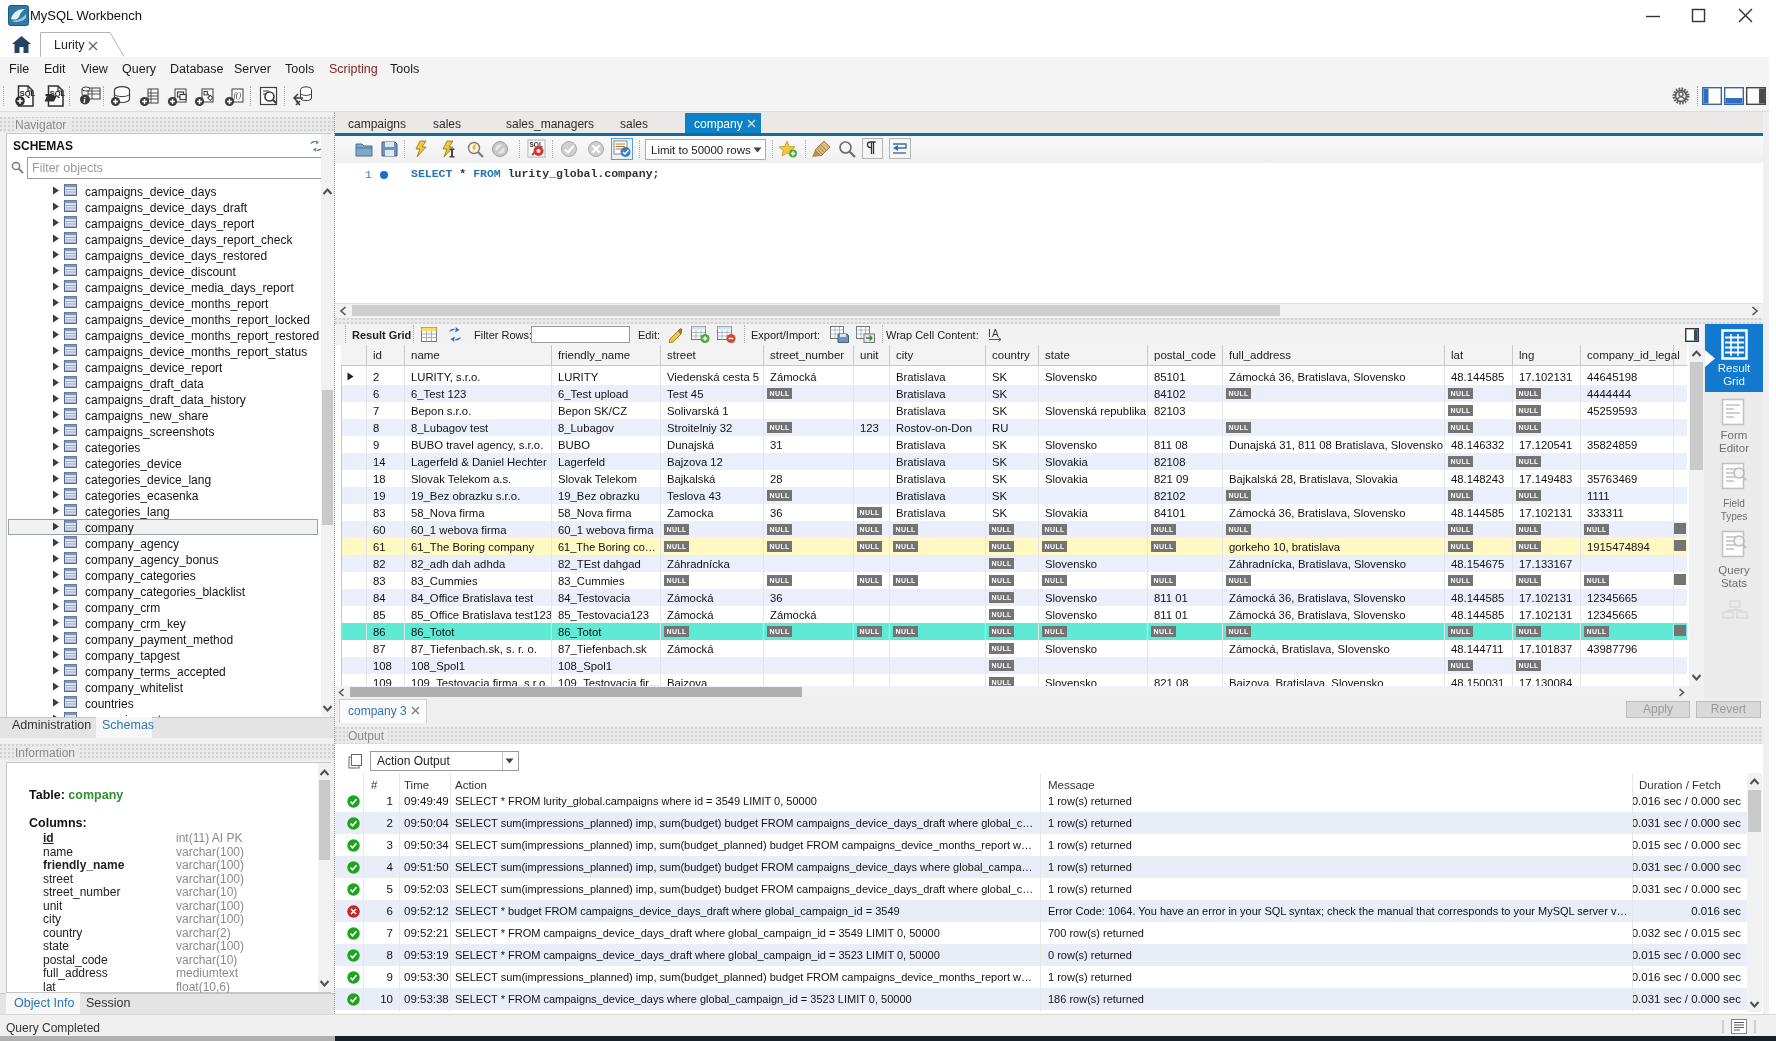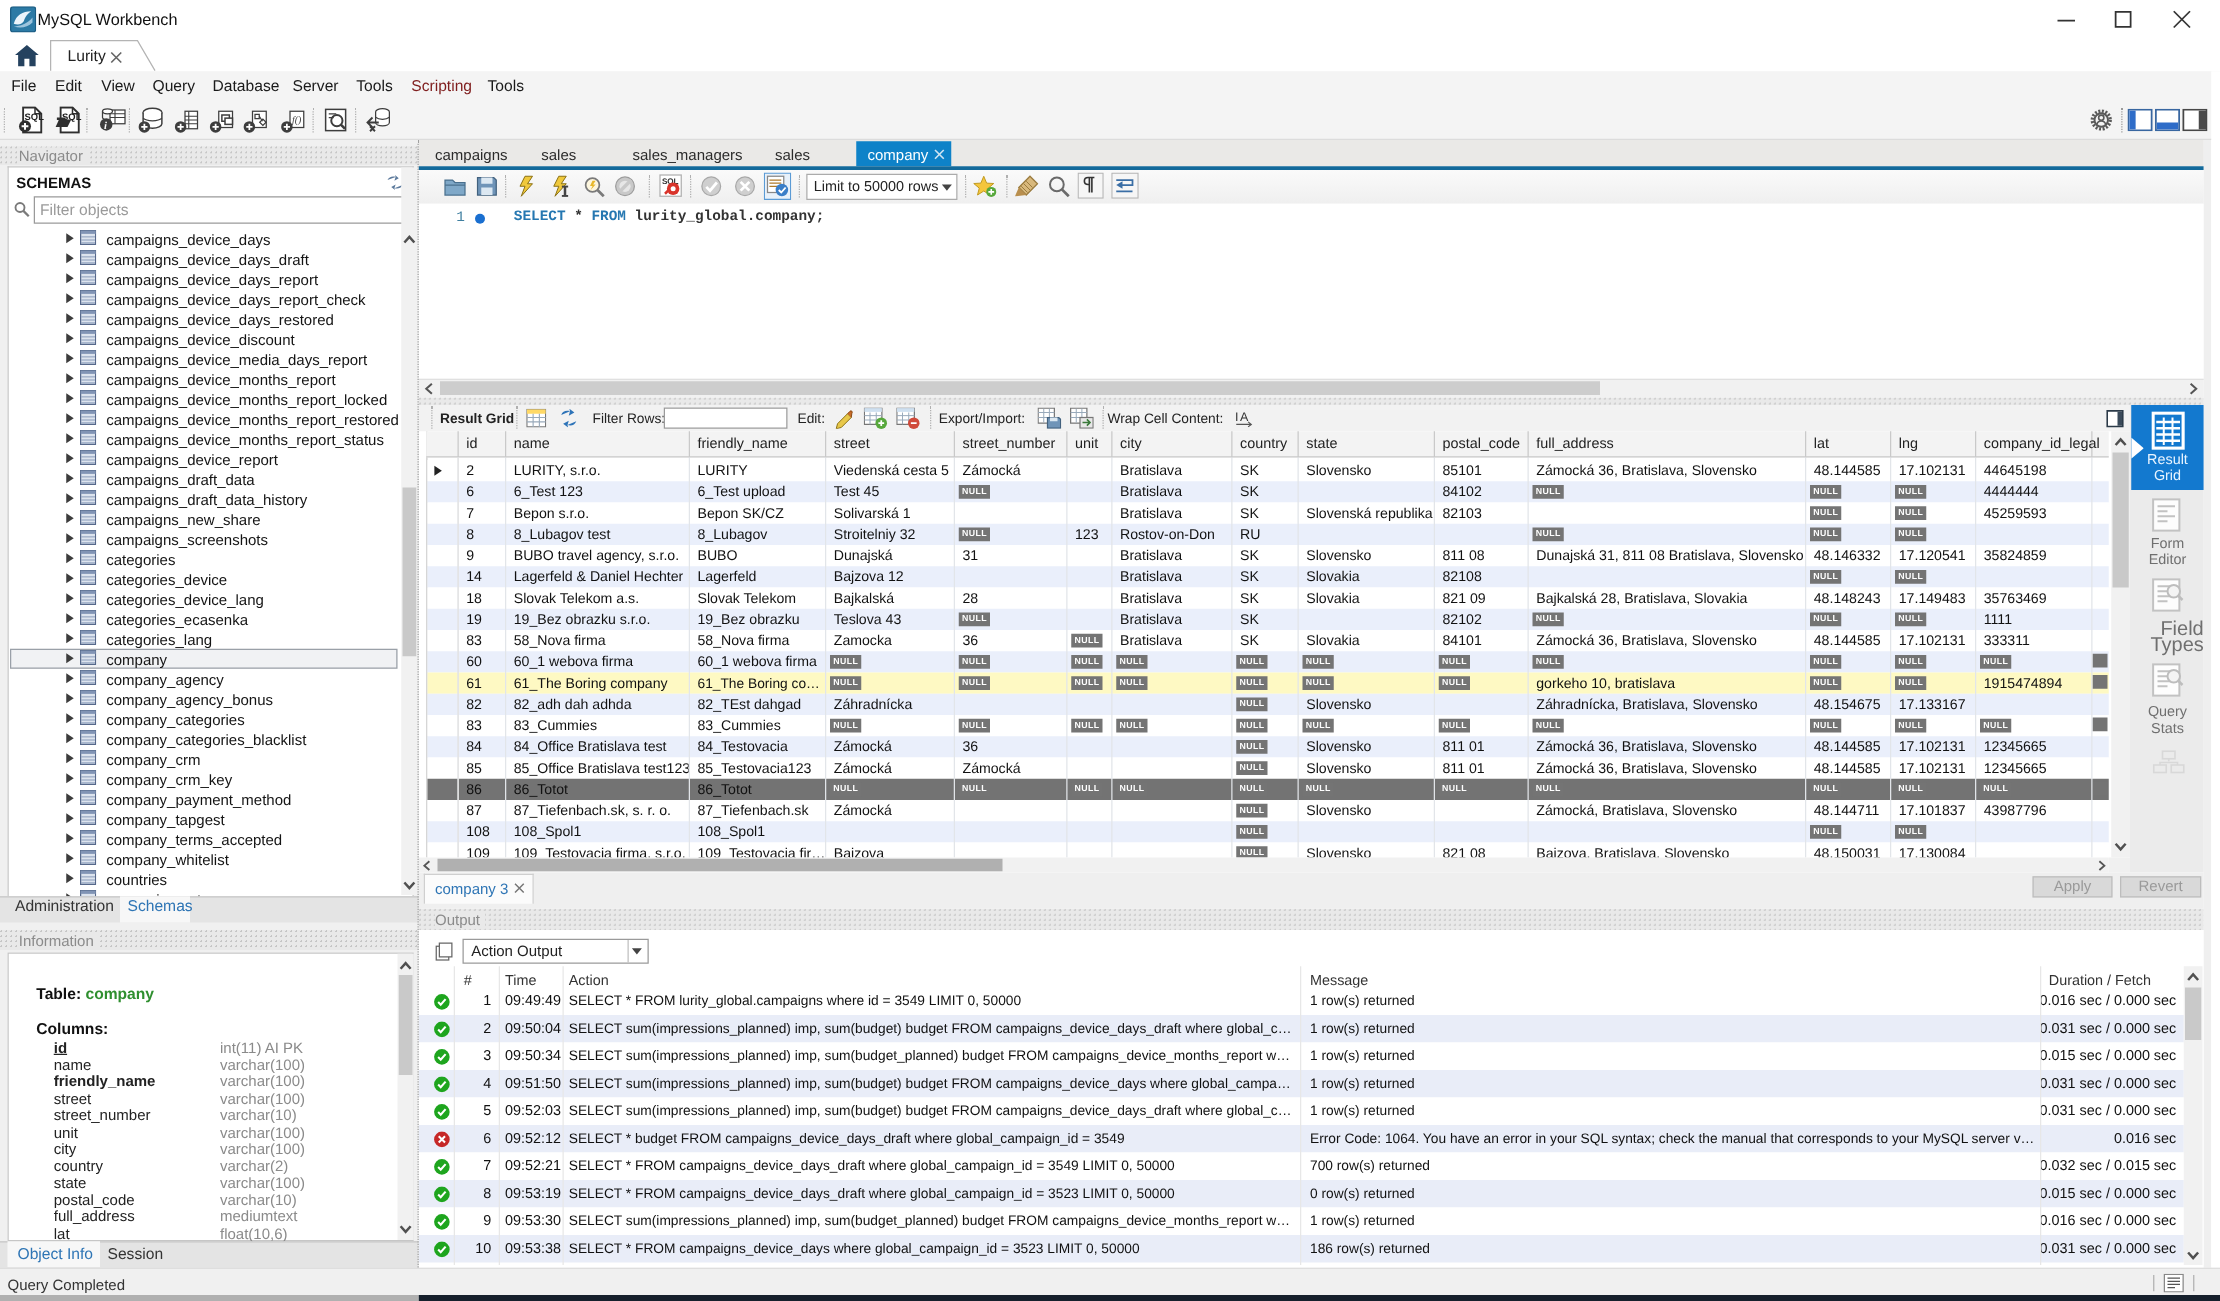--- a/index.html
+++ b/index.html
@@ -933,21 +933,21 @@
 <div style="position:absolute;left:325px;top:2.5px;width:96px;font-size:11.3px;color:#111;white-space:nowrap;overflow:hidden">Zámocká</div>
 <div style="position:absolute;left:428px;top:2.5px;width:83px;font-size:11.3px;color:#111;white-space:nowrap;overflow:hidden">Zámocká</div>
 <div style="position:absolute;left:647px;top:1.5px"><span class="nulltag">NULL</span></div>
 <div style="position:absolute;left:703px;top:2.5px;width:102px;font-size:11.3px;color:#111;white-space:nowrap;overflow:hidden">Slovensko</div>
 <div style="position:absolute;left:812px;top:2.5px;width:68px;font-size:11.3px;color:#111;white-space:nowrap;overflow:hidden">811 01</div>
 <div style="position:absolute;left:887px;top:2.5px;width:215px;font-size:11.3px;color:#111;white-space:nowrap;overflow:hidden">Zámocká 36, Bratislava, Slovensko</div>
 <div style="position:absolute;left:1109px;top:2.5px;width:61px;font-size:11.3px;color:#111;white-space:nowrap;overflow:hidden">48.144585</div>
 <div style="position:absolute;left:1177px;top:2.5px;width:61px;font-size:11.3px;color:#111;white-space:nowrap;overflow:hidden">17.102131</div>
 <div style="position:absolute;left:1245px;top:2.5px;width:86px;font-size:11.3px;color:#111;white-space:nowrap;overflow:hidden">12345665</div>
 </div>
-<div class="a" style="left:342px;top:623px;width:1345px;height:17px;background:#737373;overflow:hidden">
+<div class="a" style="left:342px;top:623px;width:1345px;height:17px;background:#5eead4;overflow:hidden">
 <div style="position:absolute;left:31px;top:2.5px;width:31px;font-size:11.3px;color:#111;white-space:nowrap;overflow:hidden">86</div>
 <div style="position:absolute;left:69px;top:2.5px;width:140px;font-size:11.3px;color:#111;white-space:nowrap;overflow:hidden">86_Totot</div>
 <div style="position:absolute;left:216px;top:2.5px;width:102px;font-size:11.3px;color:#111;white-space:nowrap;overflow:hidden">86_Totot</div>
 <div style="position:absolute;left:322px;top:1.5px"><span class="nulltag">NULL</span></div>
 <div style="position:absolute;left:425px;top:1.5px"><span class="nulltag">NULL</span></div>
 <div style="position:absolute;left:515px;top:1.5px"><span class="nulltag">NULL</span></div>
 <div style="position:absolute;left:551px;top:1.5px"><span class="nulltag">NULL</span></div>
 <div style="position:absolute;left:647px;top:1.5px"><span class="nulltag">NULL</span></div>
 <div style="position:absolute;left:700px;top:1.5px"><span class="nulltag">NULL</span></div>
 <div style="position:absolute;left:809px;top:1.5px"><span class="nulltag">NULL</span></div>
@@ -1046,21 +1046,21 @@
     </svg>
 <div class="a" style="left:1705px;top:429px;width:58px;text-align:center;font-size:11.5px;color:#6f6f6f;line-height:13px">Form<br>Editor</div>
 <svg class="a" style="left:1720px;top:462px" width="28" height="28" viewBox="0 0 28 28">
 <rect x="2.5" y="1.5" width="21" height="25" fill="#fdfdfd" stroke="#c2c2c2" stroke-width="1.6"></rect>
 <g stroke="#c2c2c2" stroke-width="1.6">
         <path d="M6 7 L20 7 M6 11 L14 11 M6 15 L20 15 M6 19 L14 19"></path>
       </g>
       <circle cx="19" cy="11" r="5" fill="#f4f4f4" stroke="#bdbdbd" stroke-width="1.6"></circle>
       <path d="M22.5 14.5 L26 18" stroke="#bdbdbd" stroke-width="2"></path>
     </svg>
-<div class="a" style="left:1705px;top:497px;width:58px;text-align:right;font-size:16px;color:#6f6f6f;line-height:13px">Field<br>Types</div>
+<div class="a" style="left:1705px;top:497px;width:58px;text-align:center;font-size:10px;color:#6f6f6f;line-height:13px">Field<br>Types</div>
 <svg class="a" style="left:1720px;top:530px" width="28" height="28" viewBox="0 0 28 28">
 <rect x="2.5" y="1.5" width="21" height="25" fill="#fdfdfd" stroke="#c2c2c2" stroke-width="1.6"></rect>
 <g stroke="#c2c2c2" stroke-width="1.6">
         <path d="M6 7 L20 7 M6 11 L14 11 M6 15 L20 15 M6 19 L14 19"></path>
       </g>
       <circle cx="19" cy="11" r="5" fill="#f4f4f4" stroke="#bdbdbd" stroke-width="1.6"></circle>
       <path d="M22.5 14.5 L26 18" stroke="#bdbdbd" stroke-width="2"></path>
     </svg>
 <div class="a" style="left:1705px;top:564px;width:58px;text-align:center;font-size:11.5px;color:#6f6f6f;line-height:13px">Query<br>Stats</div>
 <svg class="a" style="left:1722px;top:600px" width="26" height="26" viewBox="0 0 26 26">

